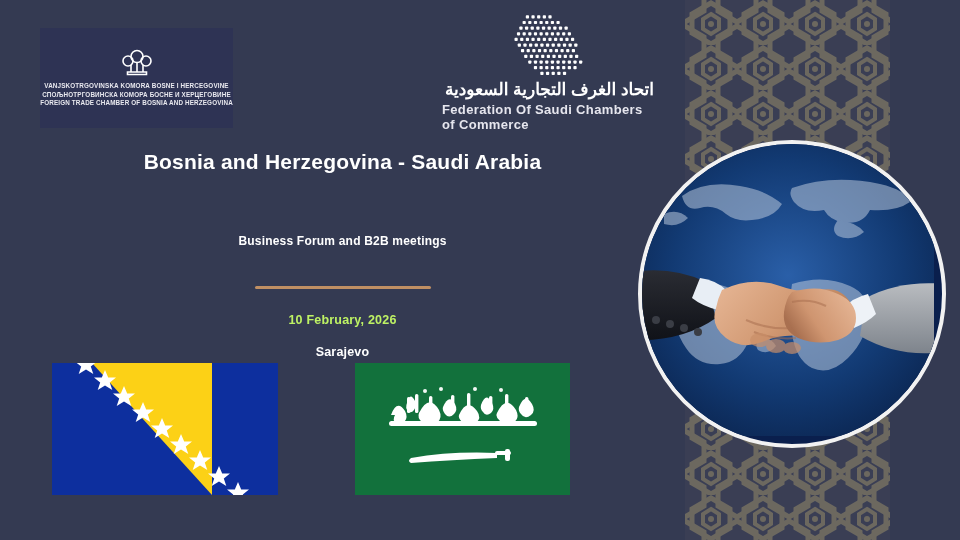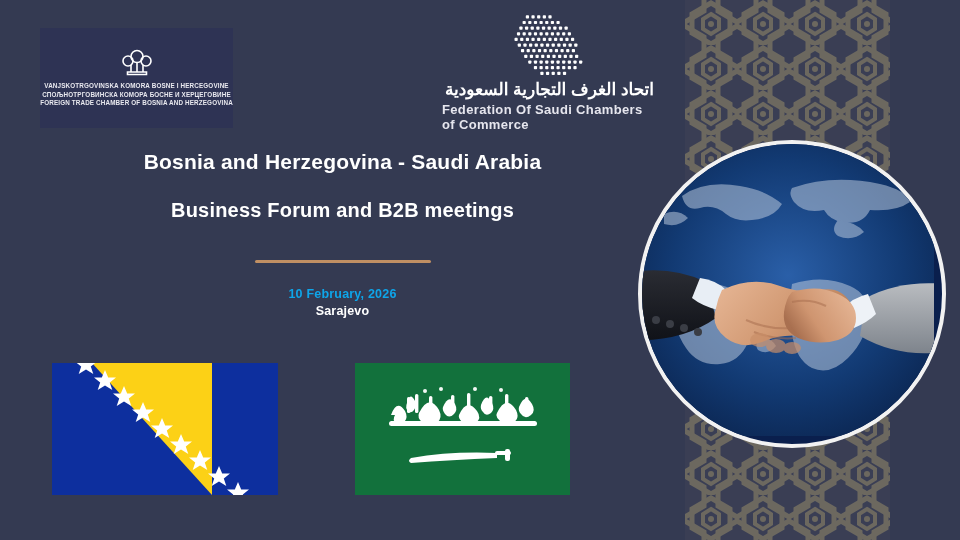--- a/index.html
+++ b/index.html
@@ -54,31 +54,31 @@
   
   .textblock{
     position:absolute;left:0;top:150px;width:685px;
     display:flex;flex-direction:column;align-items:center;
   }
   .title-1{
     color:#ffffff;font-size:21px;font-weight:bold;letter-spacing:.2px;
     white-space:nowrap;
   }
   .title-2{
-    color:#ffffff;font-size:20px;font-weight:bold;letter-spacing:.2px;
-    margin-top:25px;white-space:nowrap;
+    color:#ffffff;font-size:12px;font-weight:bold;letter-spacing:.2px;
+    margin-top:60px;white-space:nowrap;
   }
   .divider{
     width:176px;height:2.5px;background:#c08f63;margin-top:38px;border-radius:2px;
   }
   .date{
-    color:#0ea5e9;font-size:12.5px;font-weight:bold;margin-top:24px;letter-spacing:.2px;
+    color:#bef264;font-size:12.5px;font-weight:bold;margin-top:24px;letter-spacing:.2px;
   }
   .city{
-    color:#ffffff;font-size:12.5px;font-weight:bold;margin-top:3px;letter-spacing:.2px;
+    color:#ffffff;font-size:12.5px;font-weight:bold;margin-top:18px;letter-spacing:.2px;
   }
 
   
   .flag{position:absolute;top:363px;}
   .flag-bih{left:52px;width:226px;height:132px;background:#0d2f9e;overflow:hidden;}
   .flag-saudi{left:355px;width:215px;height:132px;background:#12713c;overflow:hidden;}
 
   
   .circle-wrap{
     position:absolute;left:638px;top:140px;width:300px;height:300px;

